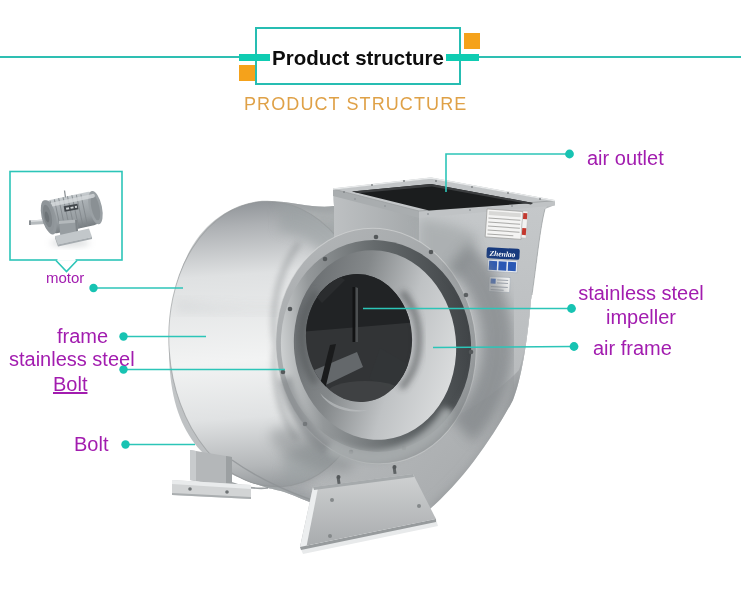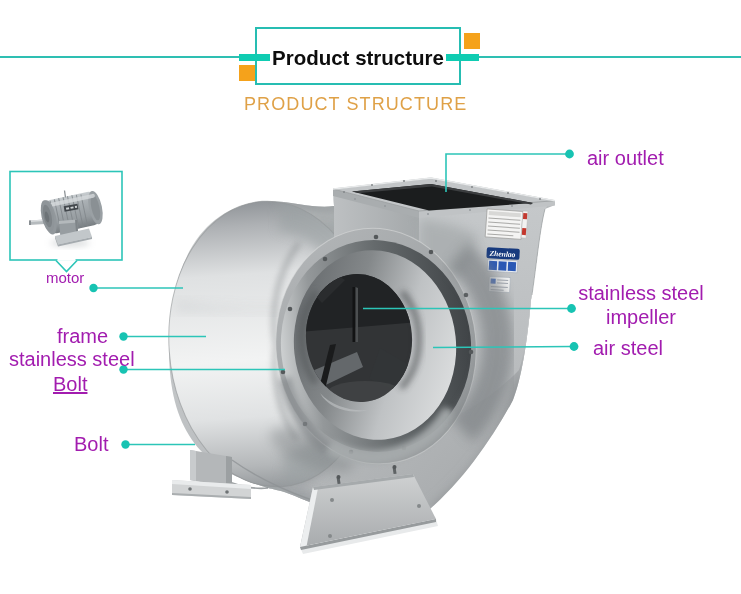--- a/index.html
+++ b/index.html
@@ -352,18 +352,18 @@
   <circle cx="123.5" cy="336.5" r="4.2"></circle>
   <circle cx="123.5" cy="369.5" r="4.2"></circle>
   <circle cx="125.5" cy="444.5" r="4.2"></circle>
   <circle cx="571.5" cy="308.5" r="4.4"></circle>
   <circle cx="574" cy="346.5" r="4.4"></circle>
 </g>
 </svg>
 
 <div class="abs lbl" id="l-airoutlet">air outlet</div>
 <div class="abs lbl" id="l-ss2">stainless steel<br>impeller</div>
-<div class="abs lbl" id="l-airinlet">air steel</div>
+<div class="abs lbl" id="l-airinlet">air frame</div>
 <div class="abs lbl" id="l-motor">motor</div>
 <div class="abs lbl" id="l-frame">frame</div>
 <div class="abs lbl" id="l-ss">stainless steel</div>
 <div class="abs lbl" id="l-bolt">Bolt</div>
 <div class="abs lbl" id="l-base">Bolt</div>
 
 </body></html>

